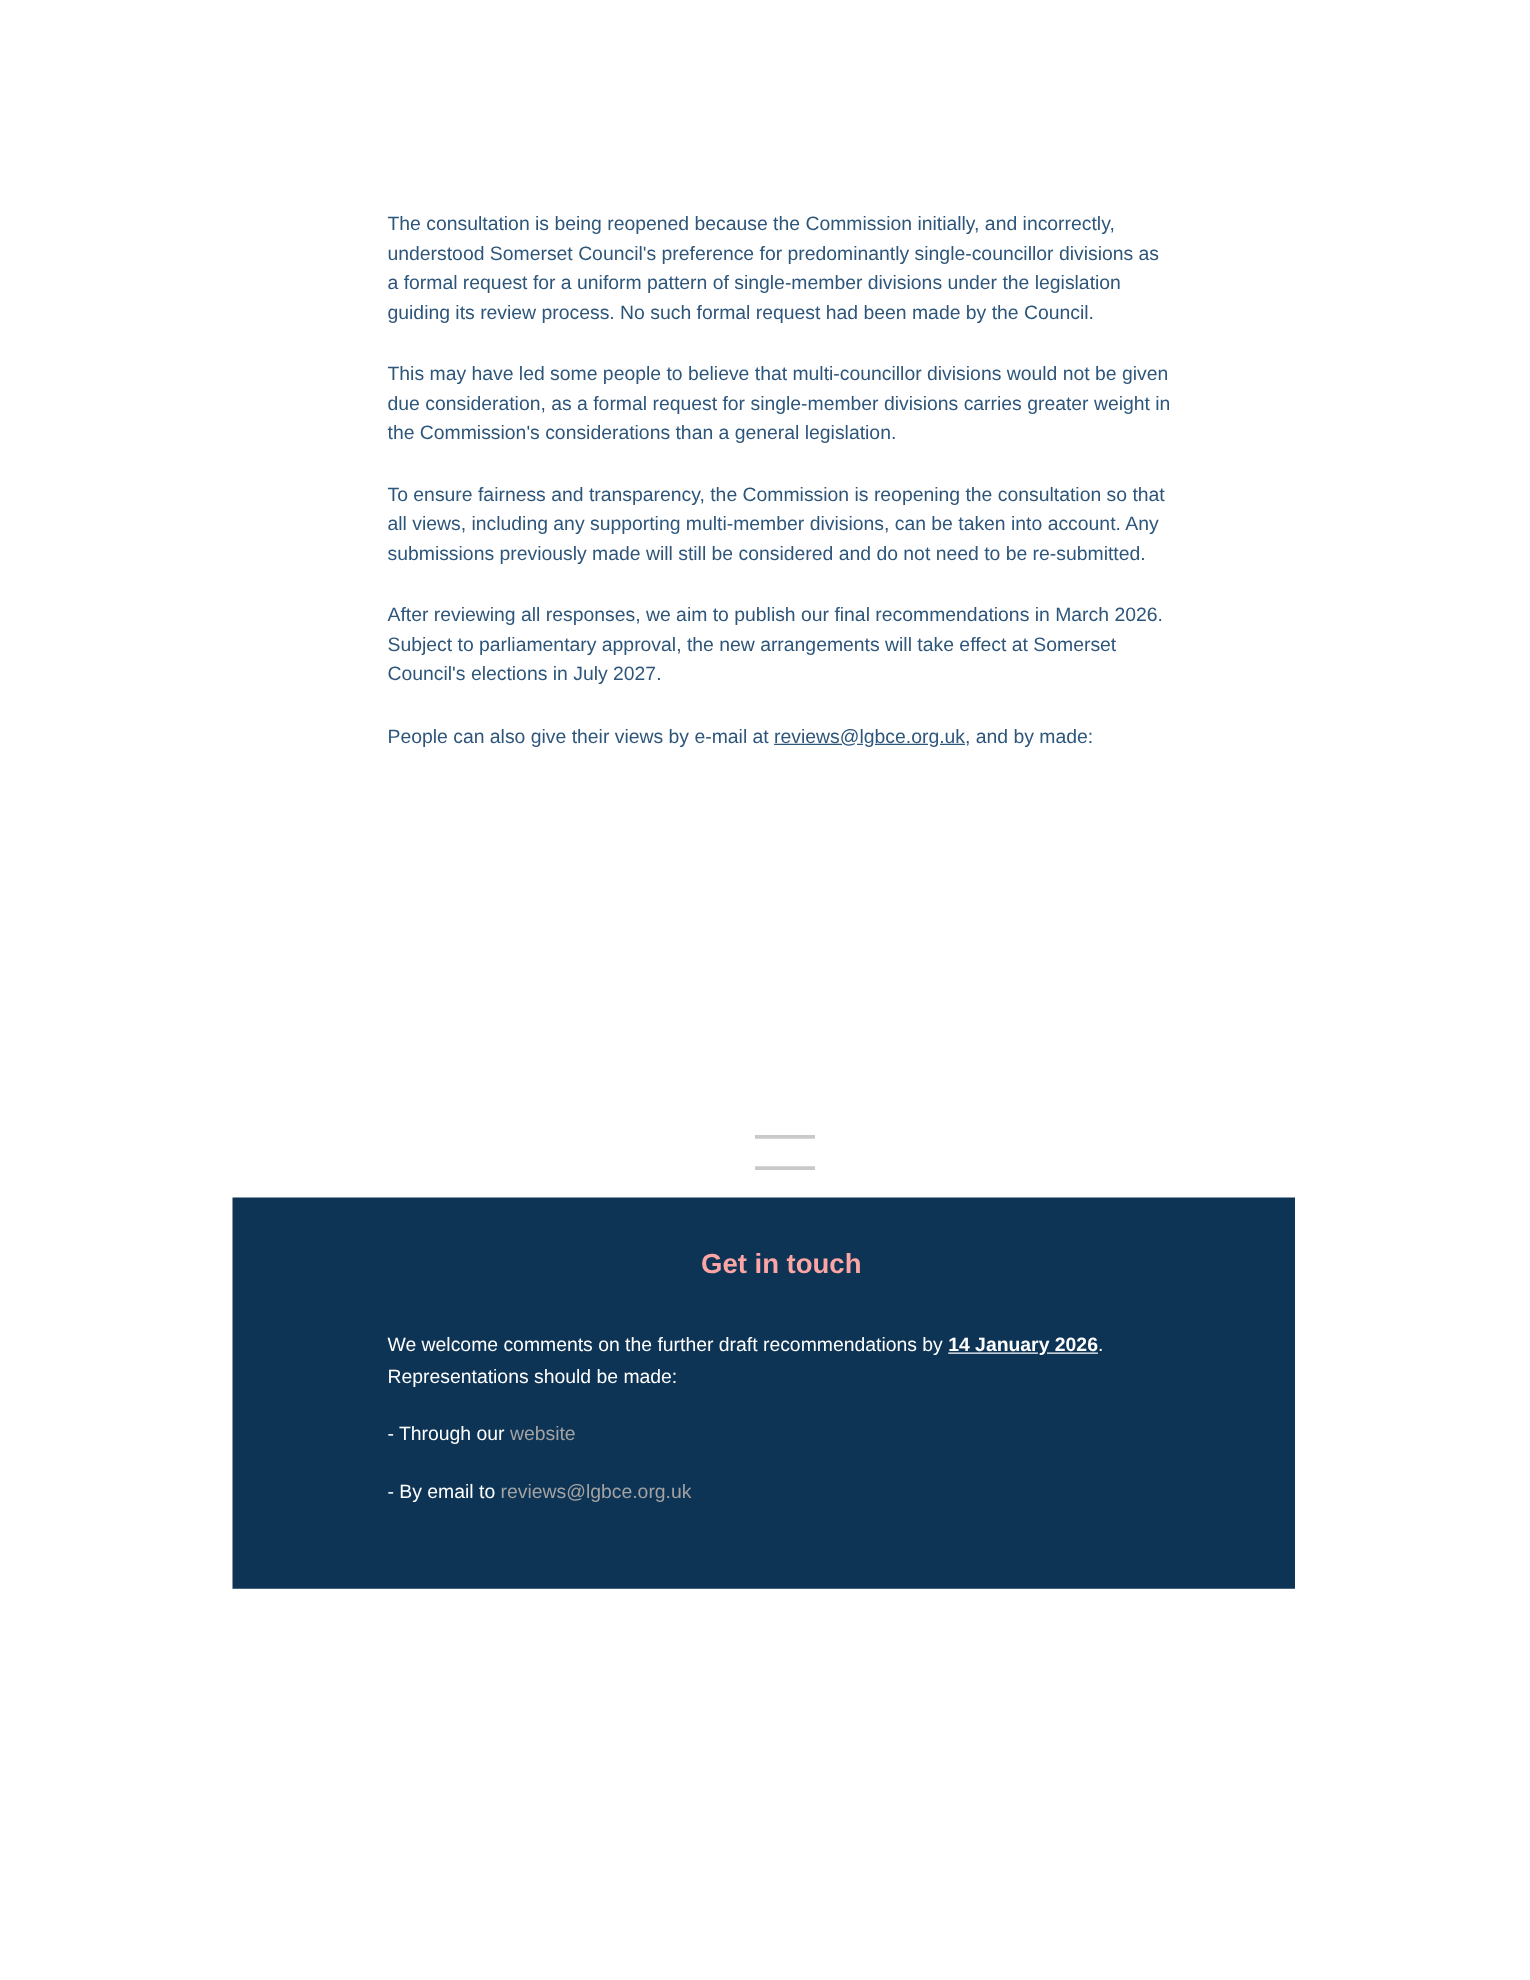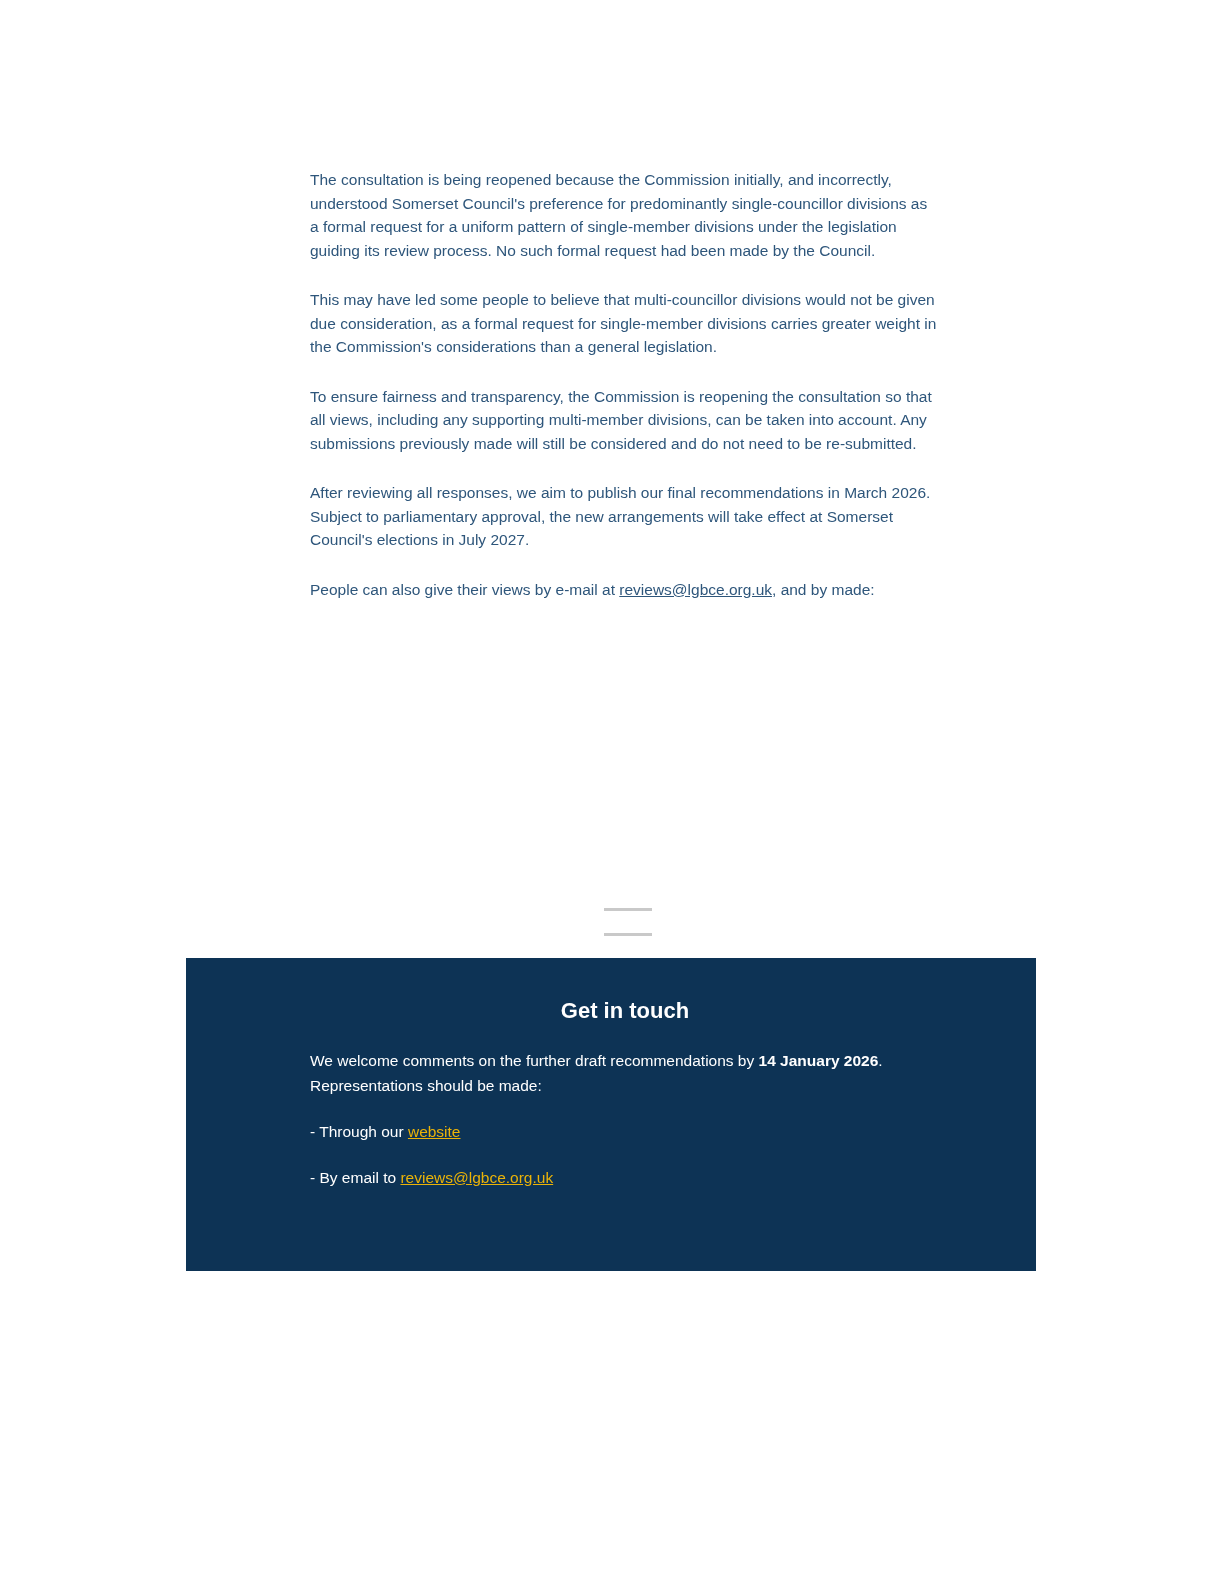--- a/index.html
+++ b/index.html
@@ -42,33 +42,32 @@
     width:850px; height:313px;
     background:#0d3355;
     box-sizing:border-box;
     padding:40px 96px 0 124px;
     color:#ffffff;
     font-size:15.5px;
     line-height:23.5px;
     overflow:hidden;
   }
   .panel h2 {
-    margin:0 0 24px 0;
+    margin:0 0 40px 0;
     text-align:center;
-    color:#ffffff;
+    color:#fca5a5;
     font-size:22px;
     line-height:26px;
     font-weight:bold;
   }
   .panel .intro { margin:0 0 22px 0; line-height:25px; }
-  .panel .intro b { font-weight:bold; }
+  .panel .intro b { font-weight:bold;text-decoration:underline; }
   .panel .item { margin:0 0 22px 0; }
   .panel a {
-    color:#eab308;
-    text-decoration:underline;
+    color:#a3a3a3;
     cursor:pointer;
   }
 </style>
 </head>
 <body>
 
 <div class="article">
   <p>The consultation is being reopened because the Commission initially, and incorrectly, understood Somerset Council's preference for predominantly single-councillor divisions as a formal request for a uniform pattern of single-member divisions under the legislation guiding its review process. No such formal request had been made by the Council.</p>
   <p>This may have led some people to believe that multi-councillor divisions would not be given due consideration, as a formal request for single-member divisions carries greater weight in the Commission's considerations than a general legislation.</p>
   <p>To ensure fairness and transparency, the Commission is reopening the consultation so that all views, including any supporting multi-member divisions, can be taken into account. Any submissions previously made will still be considered and do not need to be re-submitted.</p>

